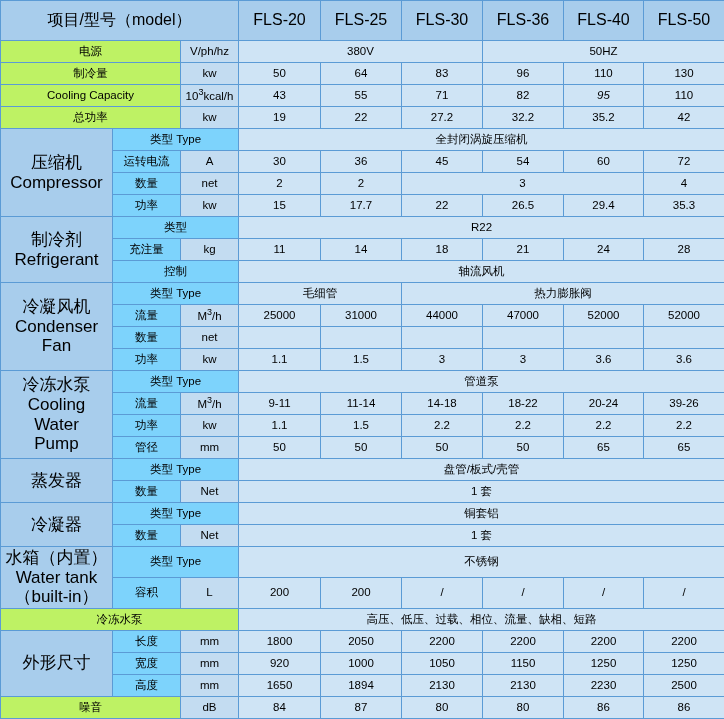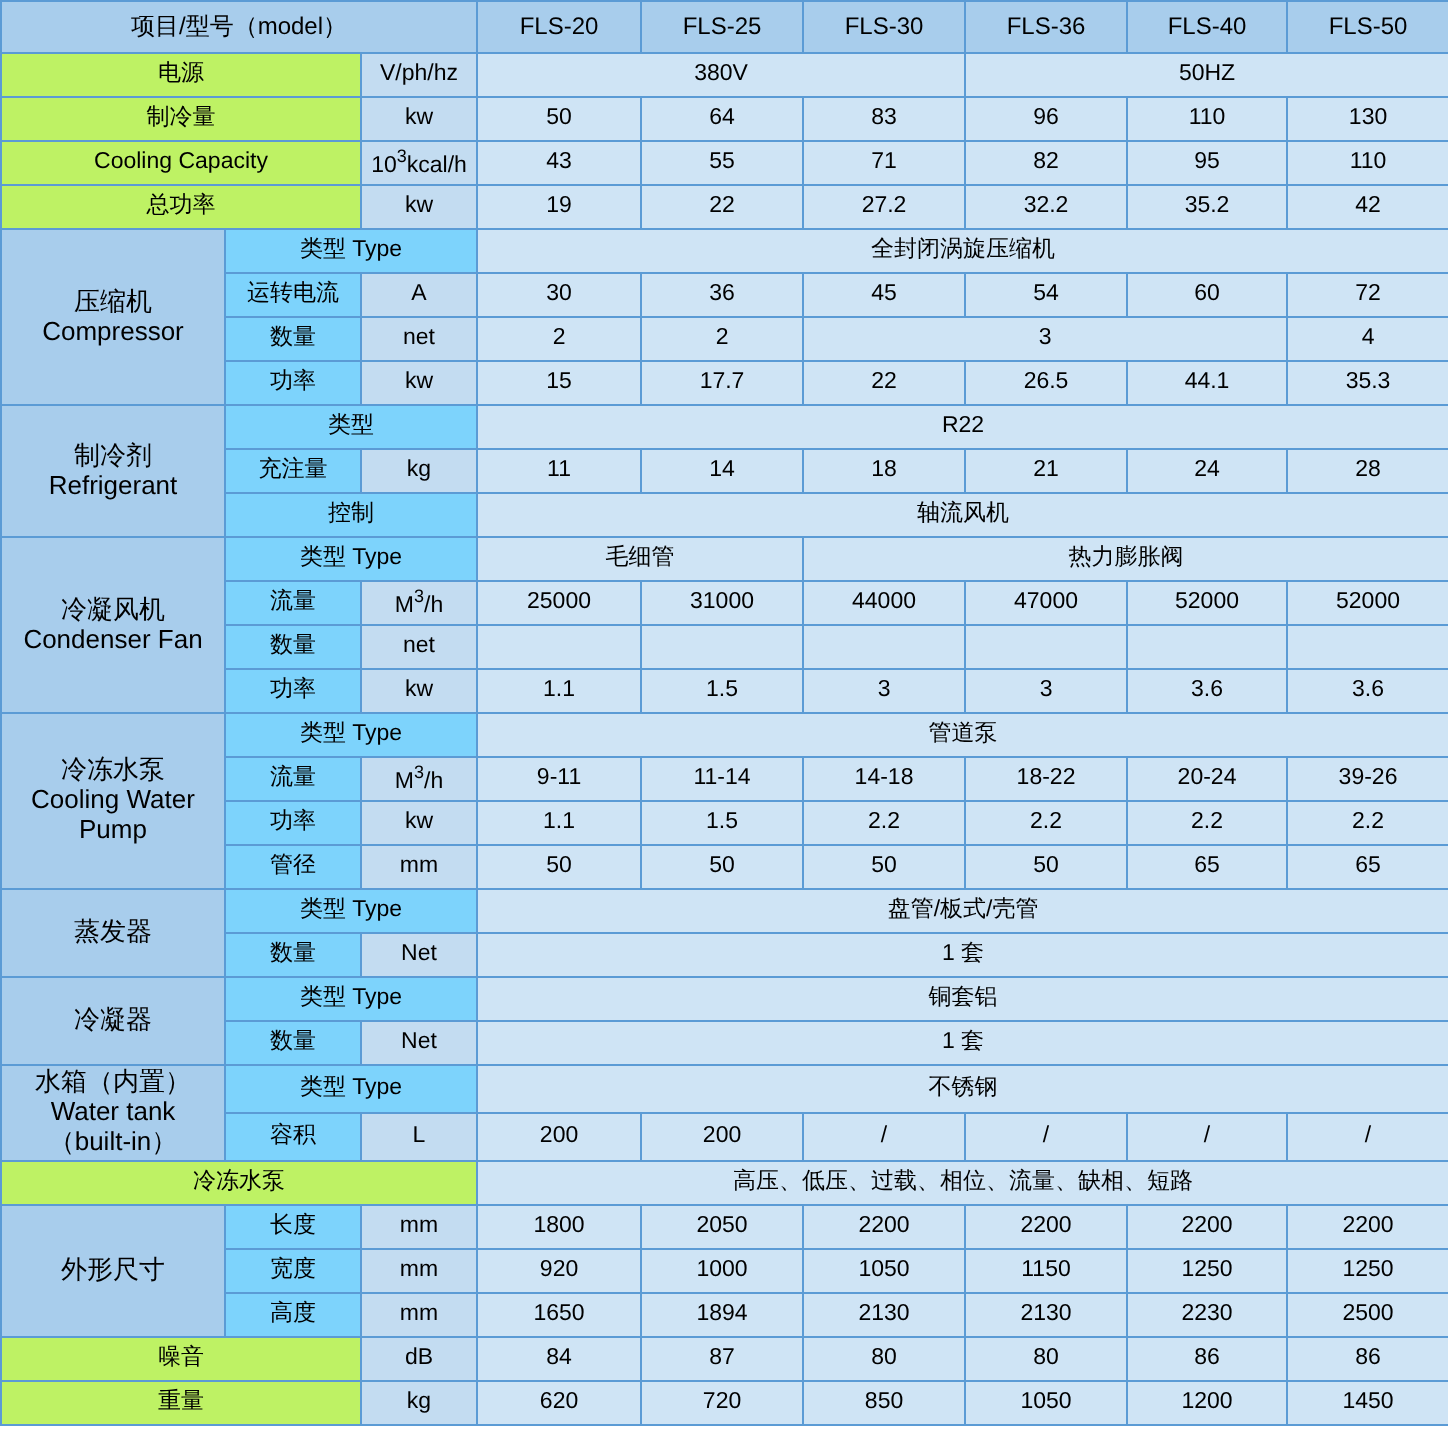--- a/index.html
+++ b/index.html
@@ -32,24 +32,24 @@
     overflow: hidden;
   }
   
   .hdr   { background: #a8cdec; font-weight: normal; }
   .lbl   { background: #bef264; }
   .lbl2  { background: #7dd3fc; }
   .val   { background: #cfe4f5; }
   .grp   { background: #a8cdec; }
   .unit  { background: #c3dcf1; }
   .tall  { height: 22px; }
-  .r-model td { height: 26px; font-size: 12px; }
-  .bi { }
+  .r-model td { height: 40px; font-size: 16px; }
+  .bi { font-style: italic; }
   .sup { font-size: 9px; vertical-align: super; }
-  .grpname { font-size: 13px; line-height: 1.25; white-space: normal; }
+  .grpname { font-size: 17px; line-height: 1.25; white-space: normal; }
 </style>
 </head>
 <body>
 
 <div id="sheet">
 <table class="spec">
   <colgroup>
     <col style="width:112px">
     <col style="width:68px">
     <col style="width:58px">
@@ -136,21 +136,21 @@
     <td class="val" colspan="3">3</td>
     <td class="val" colspan="2">4</td>
   </tr>
   <tr class="tall">
     <td class="lbl2">功率</td>
     <td class="unit">kw</td>
     <td class="val">15</td>
     <td class="val">17.7</td>
     <td class="val">22</td>
     <td class="val">26.5</td>
-    <td class="val">44.1</td>
+    <td class="val">29.4</td>
     <td class="val">35.3</td>
   </tr>
 
   <tr class="tall">
     <td class="grp grpname" rowspan="3" style="white-space:pre-line">制冷剂
 Refrigerant</td>
     <td class="lbl2" colspan="2">类型</td>
     <td class="val" colspan="6">R22</td>
   </tr>
   <tr class="tall">

